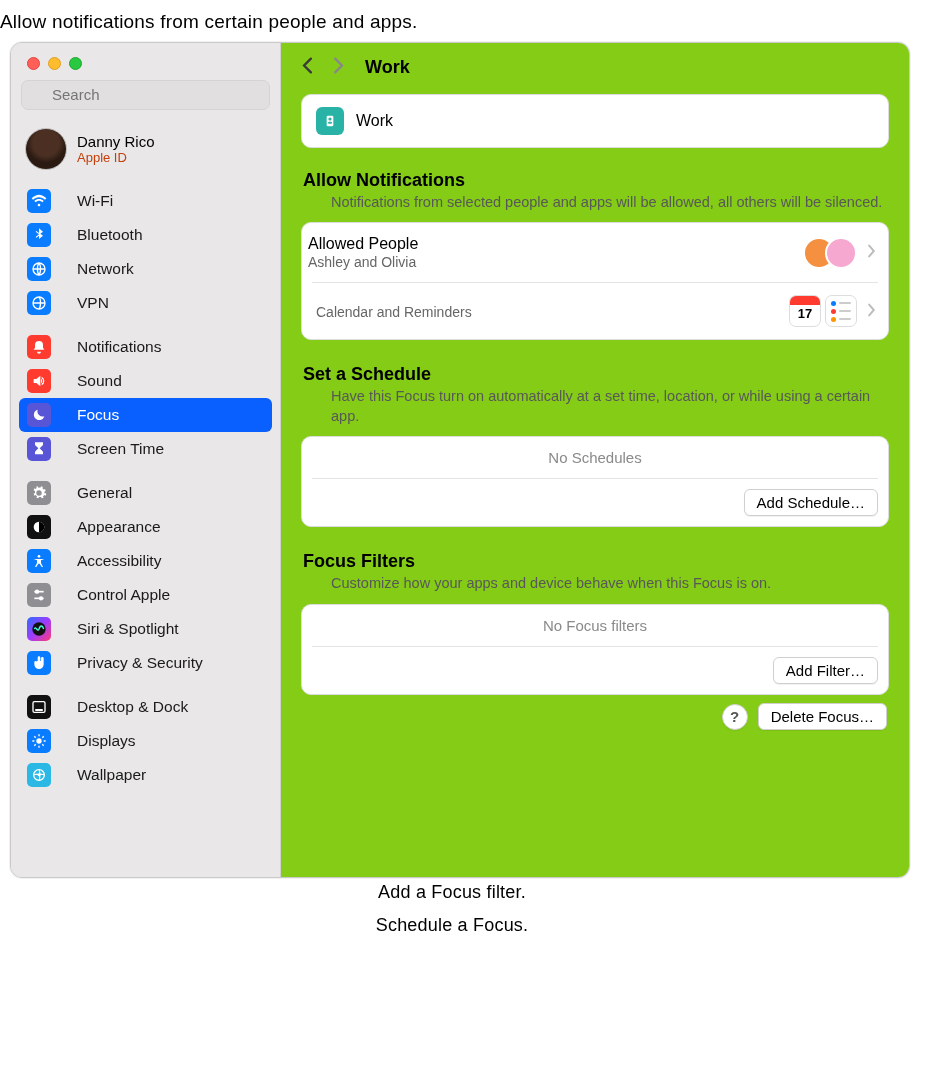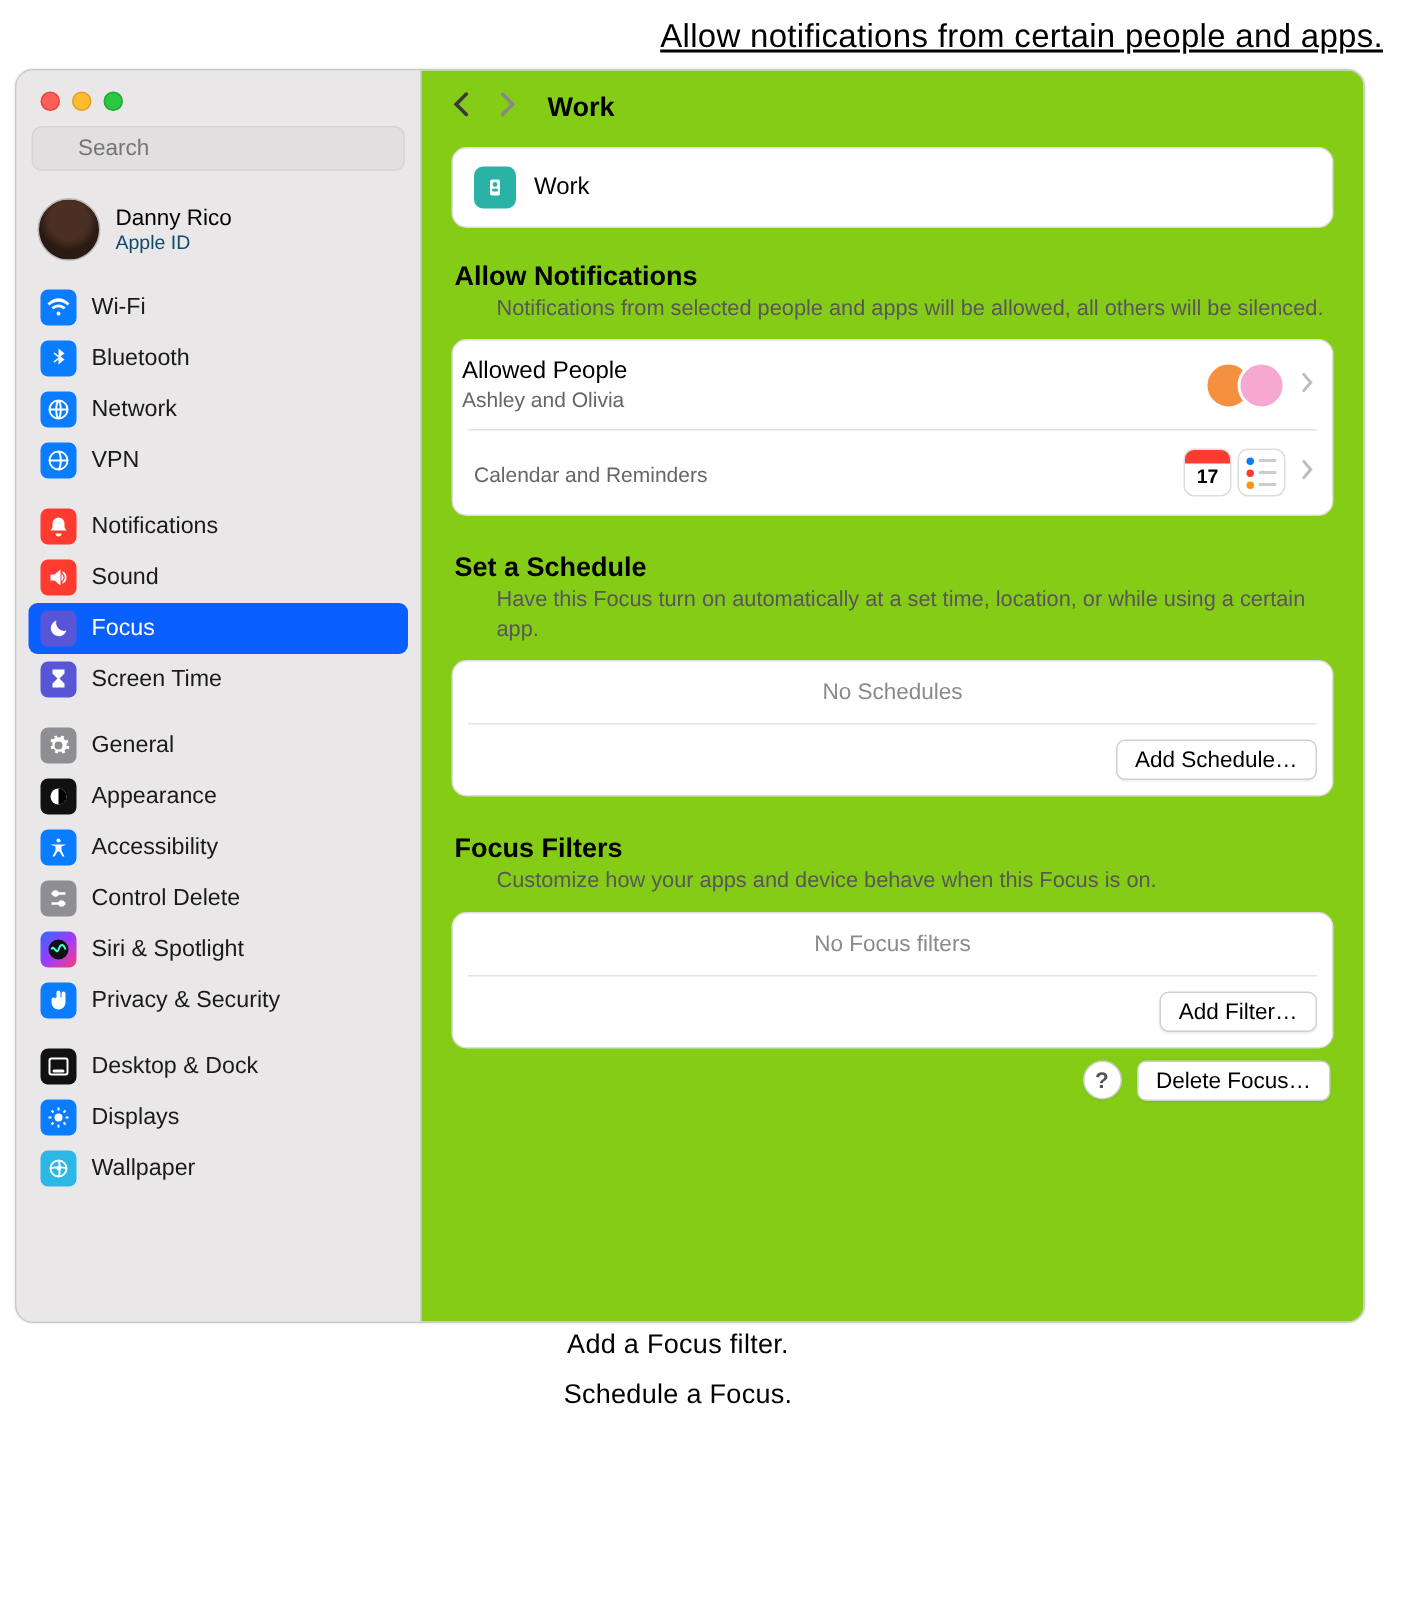--- a/index.html
+++ b/index.html
@@ -3,26 +3,24 @@
 <meta charset="utf-8">
 <style>
   * { box-sizing: border-box; margin: 0; padding: 0; }
   body {
     font-family: -apple-system, "Helvetica Neue", Helvetica, Arial, sans-serif;
     background: #fff;
     font-size: 15px;
     color: #000;
   }
   .annotation-top {
-    text-align: right;
-    font-size: 22px;
+    font-size: 19px;
     padding: 10px 12px 4px 0;
     line-height: 1.25;
     letter-spacing: 0.2px;
-    text-decoration: underline;
   }
   .annotation-bottom {
     text-align: center;
     font-size: 18px;
     padding: 4px 30px 8px 0;
     letter-spacing: 0.2px;
   }
   .window {
     width: 900px;
     height: 836px;
@@ -79,25 +77,25 @@
   .profile {
     display:flex; align-items:center; gap:10px;
     padding: 10px 12px 14px 14px;
   }
   .avatar {
     width:42px;height:42px;border-radius:50%;
     background: radial-gradient(circle at 50% 35%, #4a2f22 0 40%, #2b1a12 60%);
     border:1px solid #bbb;
   }
   .profile .lines .name{font-size:15px;font-weight:500;}
-  .profile .lines .sub{font-size:13px;color:#0c4a6e;}
+  .profile .lines .sub{font-size:13px;color:#c2410c;}
   .nav { padding: 0 8px 10px 8px; }
   .nav-group { margin-bottom: 10px; }
   .nav-item {
-    display:flex;align-items:center;gap:10px;
+    display:flex;align-items:center;gap:26px;
     padding:5px 8px;border-radius:6px;
     font-size:15.5px;color:#1a1a1a;
     cursor:default;
     text-align:center;
   }
   .nav-item.selected {
     background:#0a60ff;color:#fff;
   }
   .nav-icon {
     width:24px;height:24px;border-radius:5px;
@@ -319,21 +317,21 @@
             </div>
             <div class="nav-item">
               <div class="nav-icon" style="background: rgb(142, 142, 147);">
                 <svg viewBox="0 0 24 24" fill="none" stroke="#fff" stroke-width="2.5">
                   <line x1="5" y1="7" x2="19" y2="7"></line>
                   <circle cx="9" cy="7" r="2" fill="#fff"></circle>
                   <line x1="5" y1="17" x2="19" y2="17"></line>
                   <circle cx="15" cy="17" r="2" fill="#fff"></circle>
                 </svg>
               </div>
-              <span>Control Delete</span>
+              <span>Control Apple</span>
             </div>
             <div class="nav-item">
               <div class="nav-icon" style="background: linear-gradient(135deg, rgb(43, 108, 255), rgb(159, 59, 255), rgb(255, 59, 119));">
                 <svg viewBox="0 0 24 24">
                   <circle cx="12" cy="12" r="10" fill="#111"></circle>
                   <path d="M5 12c2-6 5 6 7 0s5-6 7 0" stroke="#4fd" stroke-width="2" fill="none"></path>
                 </svg>
               </div>
               <span>Siri &amp; Spotlight</span>
             </div>

